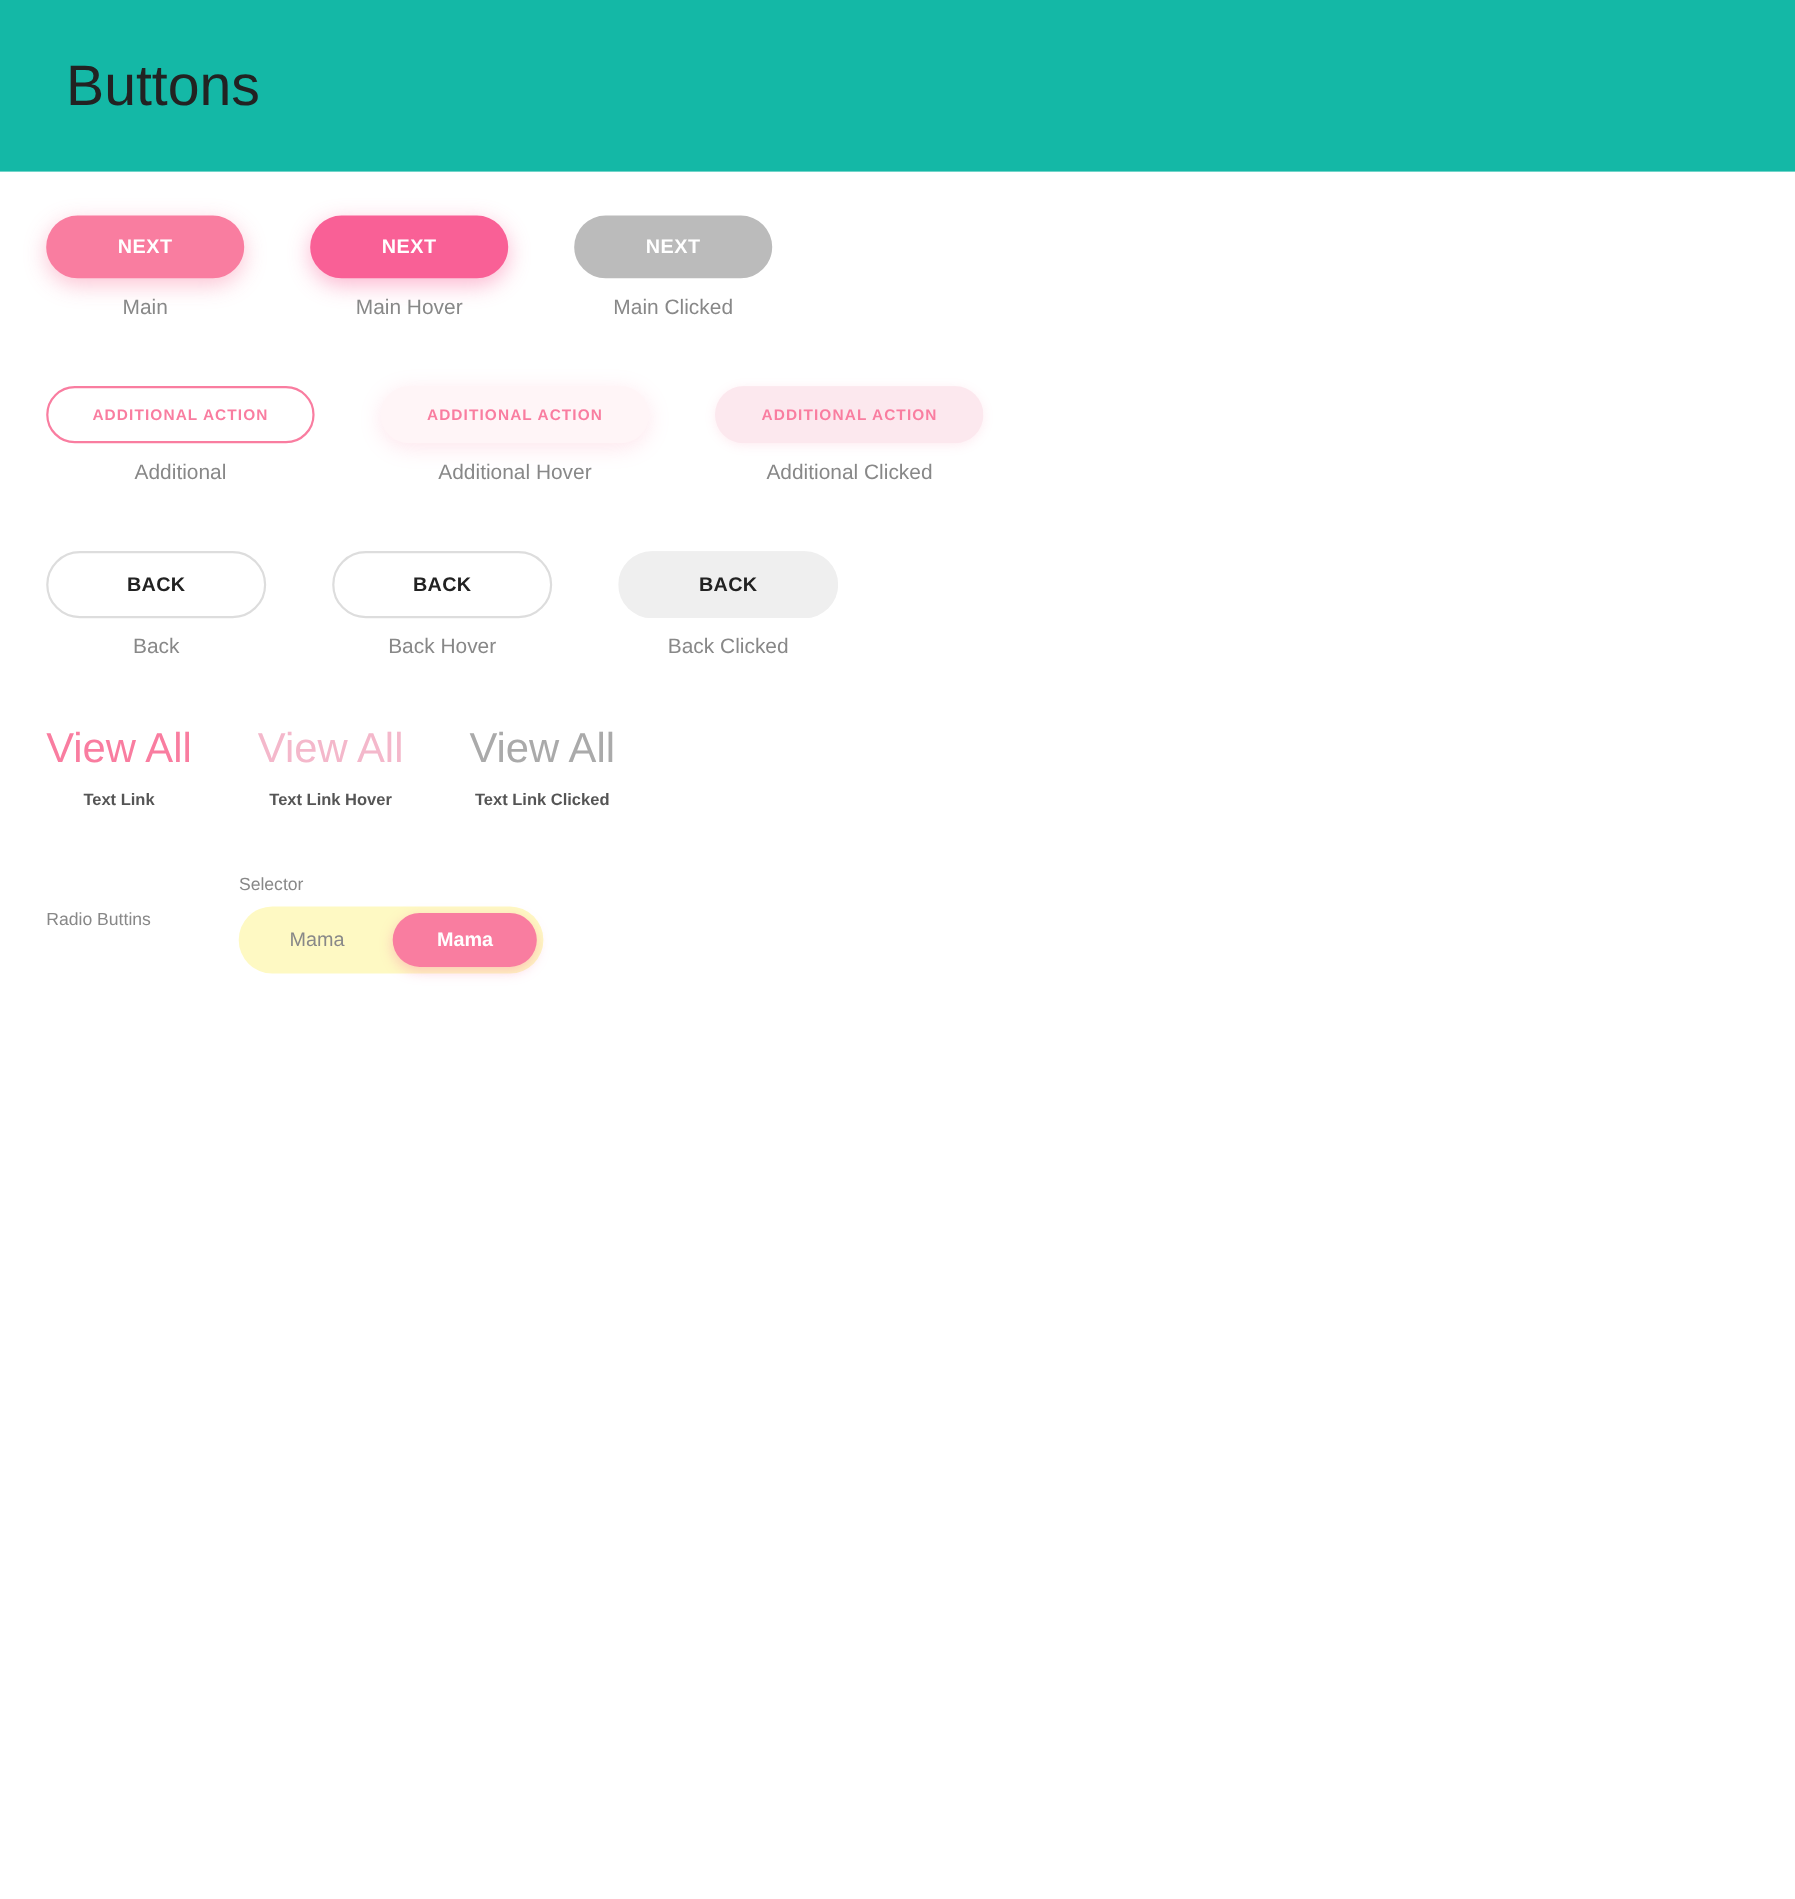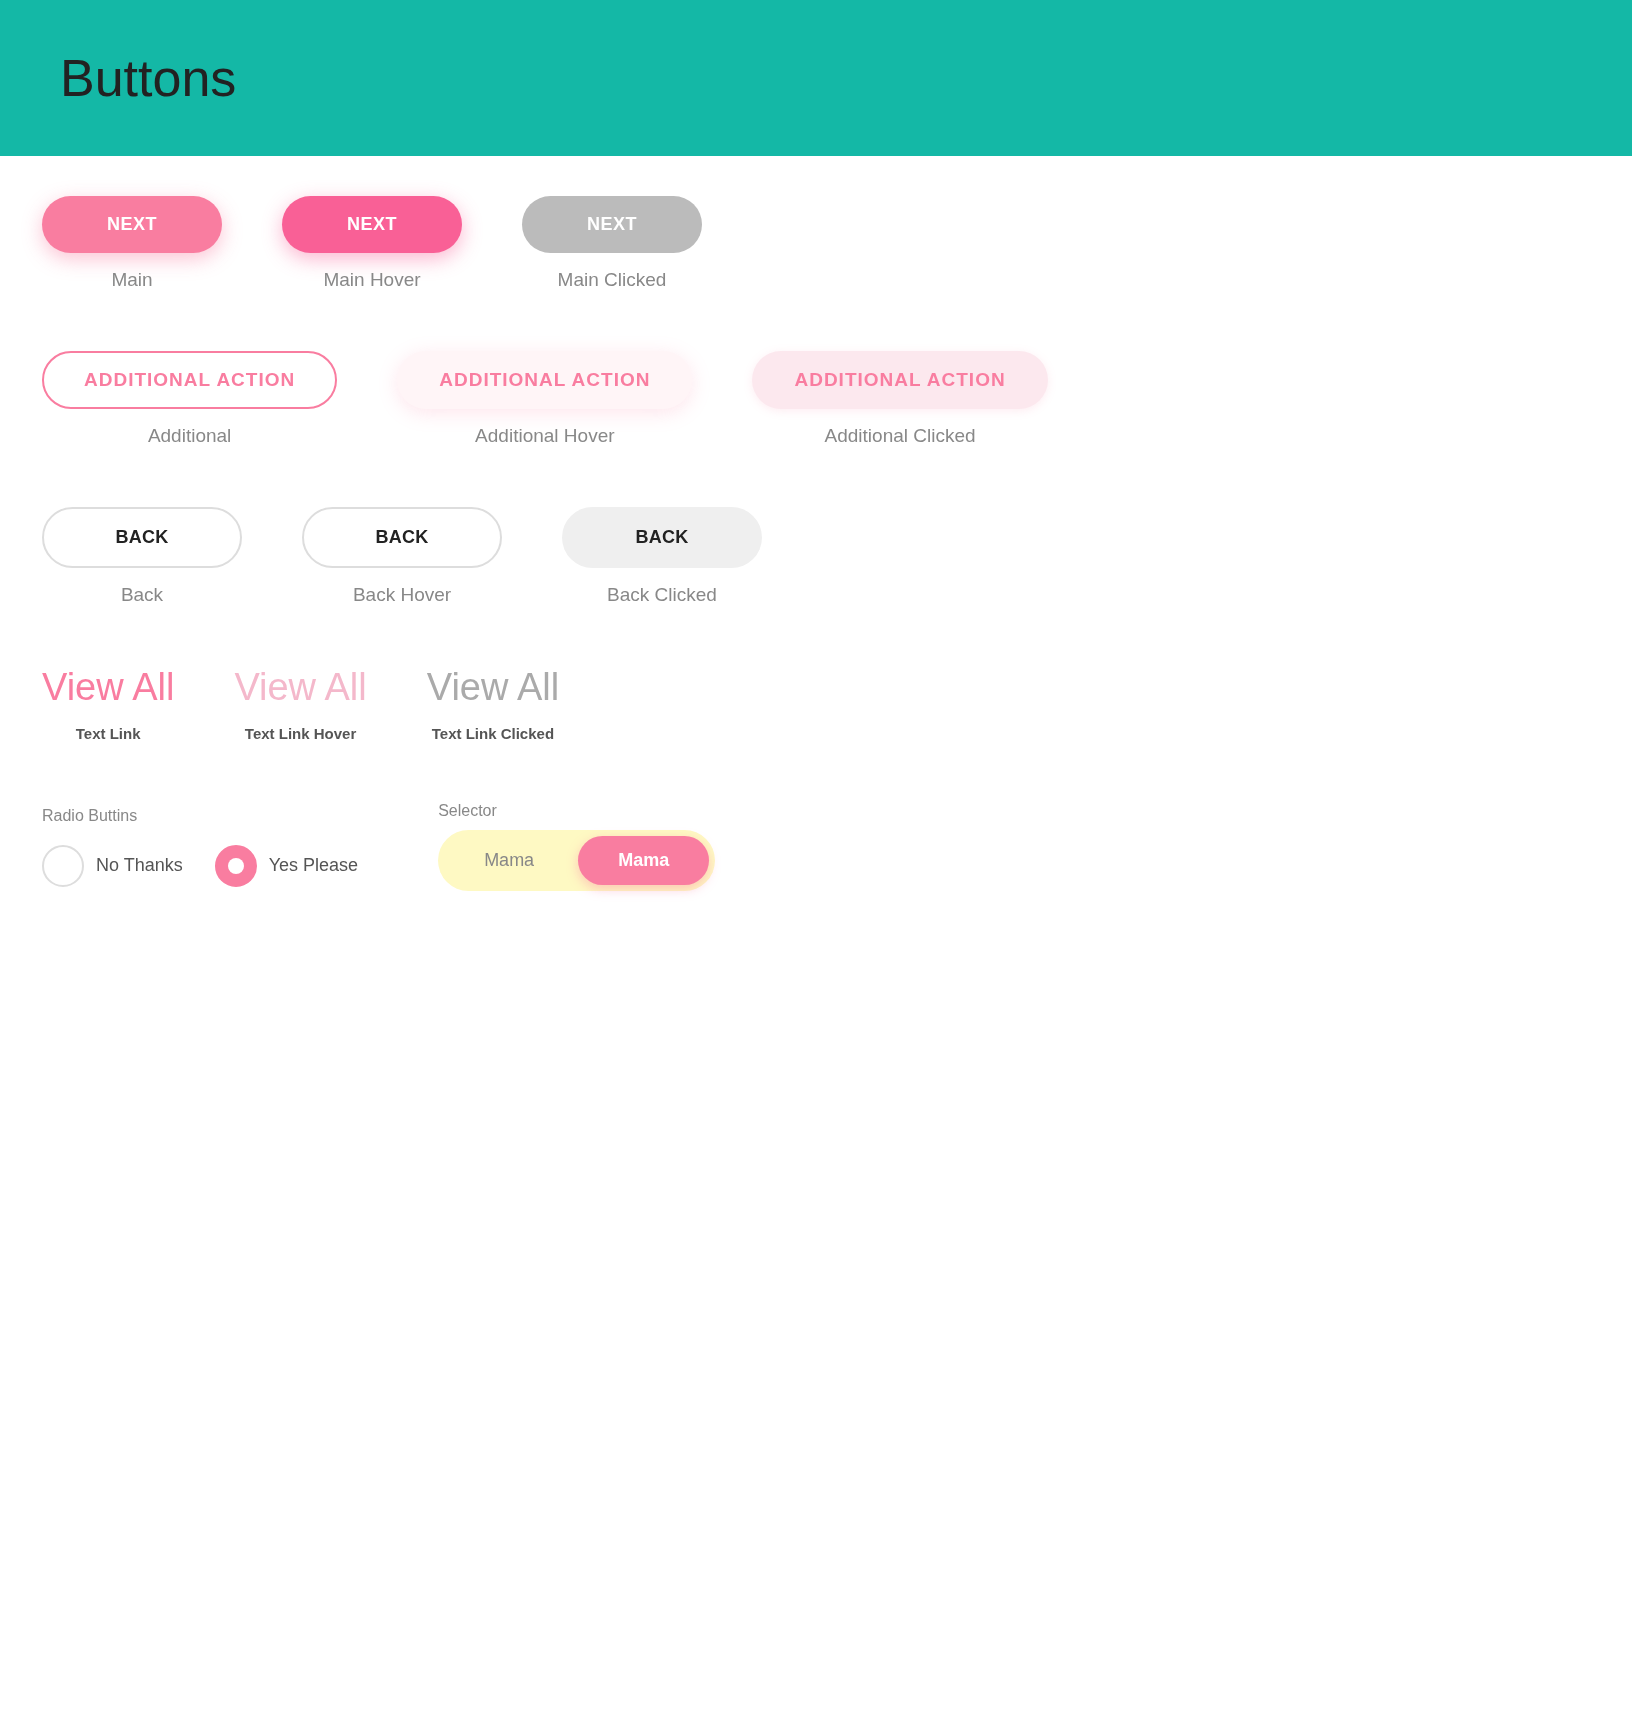--- a/index.html
+++ b/index.html
@@ -75,21 +75,21 @@
 
     .btn-main-clicked {
       background: #bbb;
       box-shadow: none;
     }
 
     
     .btn-additional {
       border-radius: 50px;
       padding: 16px 40px;
-      font-size: 19px;
+      font-size: 14px;
       font-weight: 700;
       cursor: pointer;
       letter-spacing: 1px;
       text-transform: uppercase;
       min-width: 220px;
       background: #fff;
     }
 
     .btn-additional-normal {
       border: 2px solid #f97da0;
@@ -341,30 +341,20 @@
         <span class="text-link-label">Text Link Clicked</span>
       </div>
     </div>
   </div>
 
   <div class="section">
     <div class="radio-section">
 
       <div class="radio-group">
         <span class="radio-group-label">Radio Buttins</span>
-        <div class="radio-items">
-          <div class="radio-item">
-            <div class="radio-circle"></div>
-            <span class="radio-item-label">No Thanks</span>
-          </div>
-          <div class="radio-item">
-            <div class="radio-circle radio-circle-selected"></div>
-            <span class="radio-item-label">Yes Please</span>
-          </div>
-        </div>
       </div>
 
       <div class="selector-group">
         <span class="radio-group-label">Selector</span>
         <div class="selector-items">
           <button class="selector-option">Mama</button>
           <button class="selector-option selector-option-selected">Mama</button>
         </div>
       </div>
     </div>

